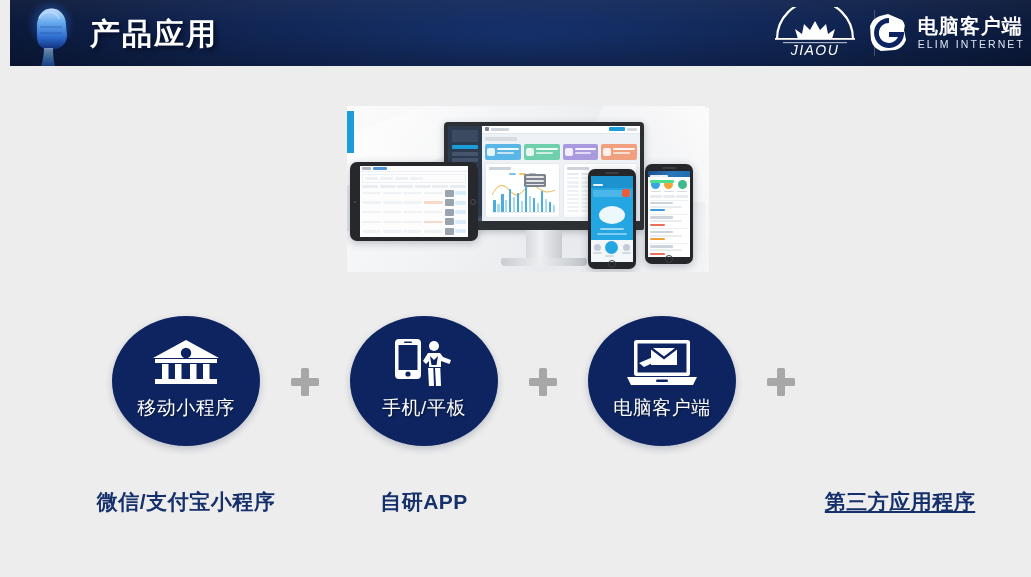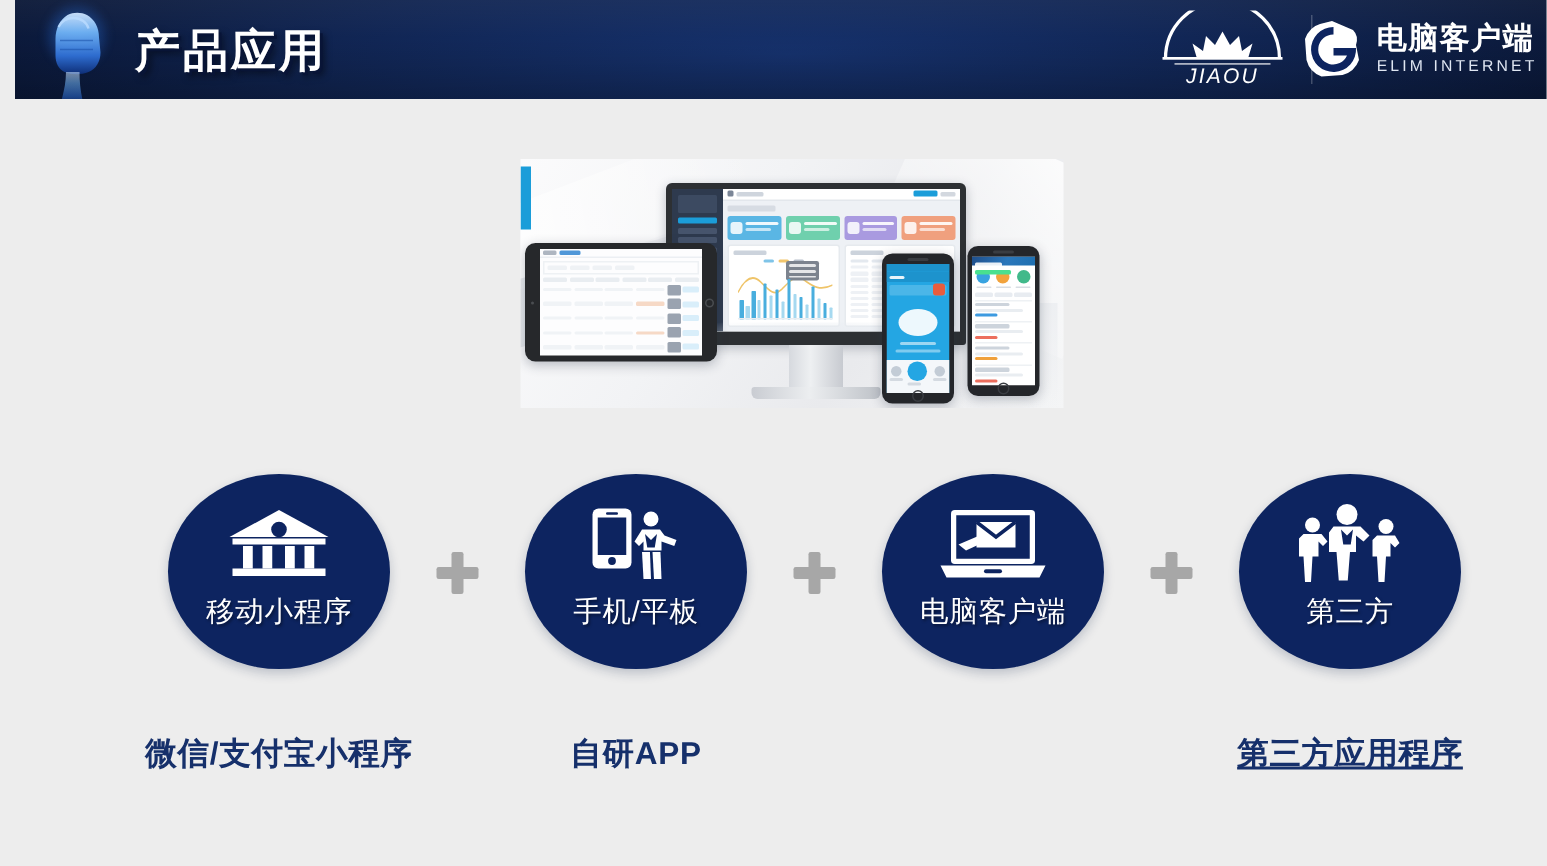--- a/index.html
+++ b/index.html
@@ -785,35 +785,20 @@
           <path d="M14 26 l14 -6 4 4 -13 6 z" fill="#ffffff"></path>
           <path d="M2 40 h70 l-4 8 H6 z" fill="#ffffff"></path>
           <rect x="31" y="42.5" width="12" height="2.6" rx="1.3" fill="#0d2460"></rect>
         </svg>
       </div>
       <div class="node-label">电脑客户端</div>
     </div>
 
     <div class="plus p3"></div>
 
-    <div class="node n4">
-      <div class="node-oval"></div>
-      <div class="node-icon">
-        <svg width="78" height="54" viewBox="0 0 78 54" aria-hidden="true">
-          <circle cx="14" cy="14" r="5" fill="#ffffff"></circle>
-          <path d="M8 20 h12 l4 5 -3 3 -3 -3 v10 h-4 l-1 17 h-4 l-1 -17 h-3 v-12 z" fill="#ffffff"></path>
-          <circle cx="63" cy="15" r="5" fill="#ffffff"></circle>
-          <path d="M57 21 h12 l3 5 -3 3 -3 -3 v9 h-3 l-1 17 h-4 l-1 -17 h-3 v-11 z" fill="#ffffff"></path>
-          <circle cx="37" cy="7" r="7" fill="#ffffff"></circle>
-          <path d="M28 15 h18 l6 6 -4 4 -5 -4 v11 h-4 l-1.5 19 h-6 l-1.5 -19 h-5 v-13 z" fill="#ffffff"></path>
-          <path d="M33 17 l4 4 4 -4 -1.5 10 h-5 z" fill="#0d2460"></path>
-        </svg>
-      </div>
-      <div class="node-label">第三方</div>
-    </div>
   </div>
 
   <div class="caption-row">
     <div class="caption c1">微信/支付宝小程序</div>
     <div class="caption c2">自研APP</div>
     <div class="caption c4">第三方应用程序</div>
   </div>
 
 </div>
 

